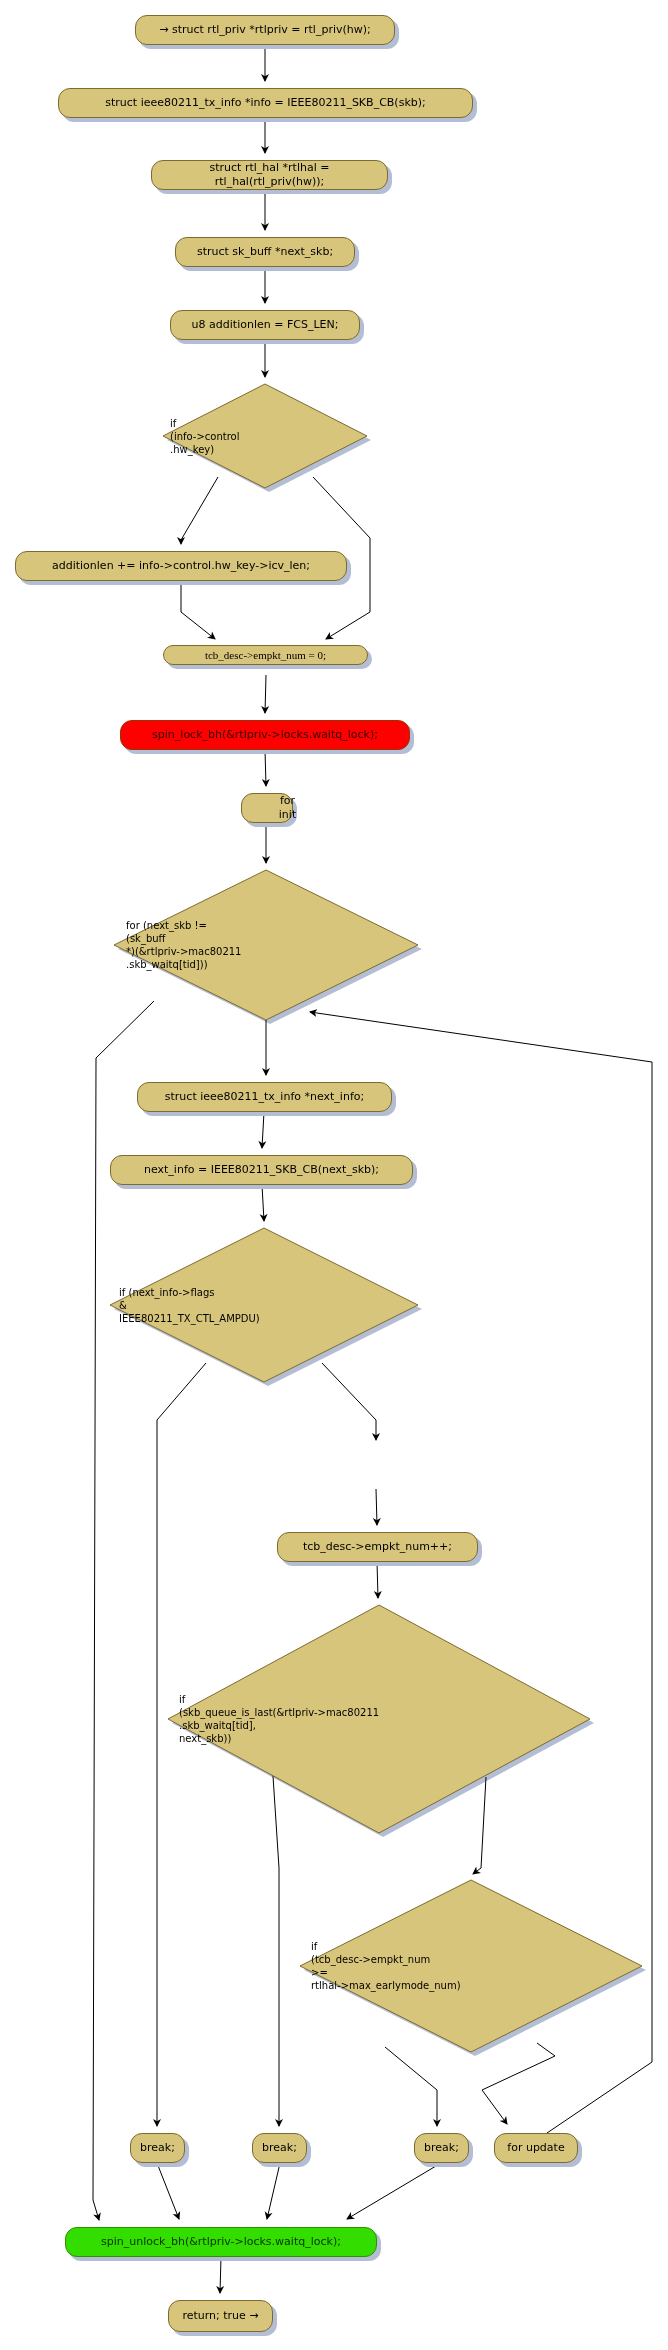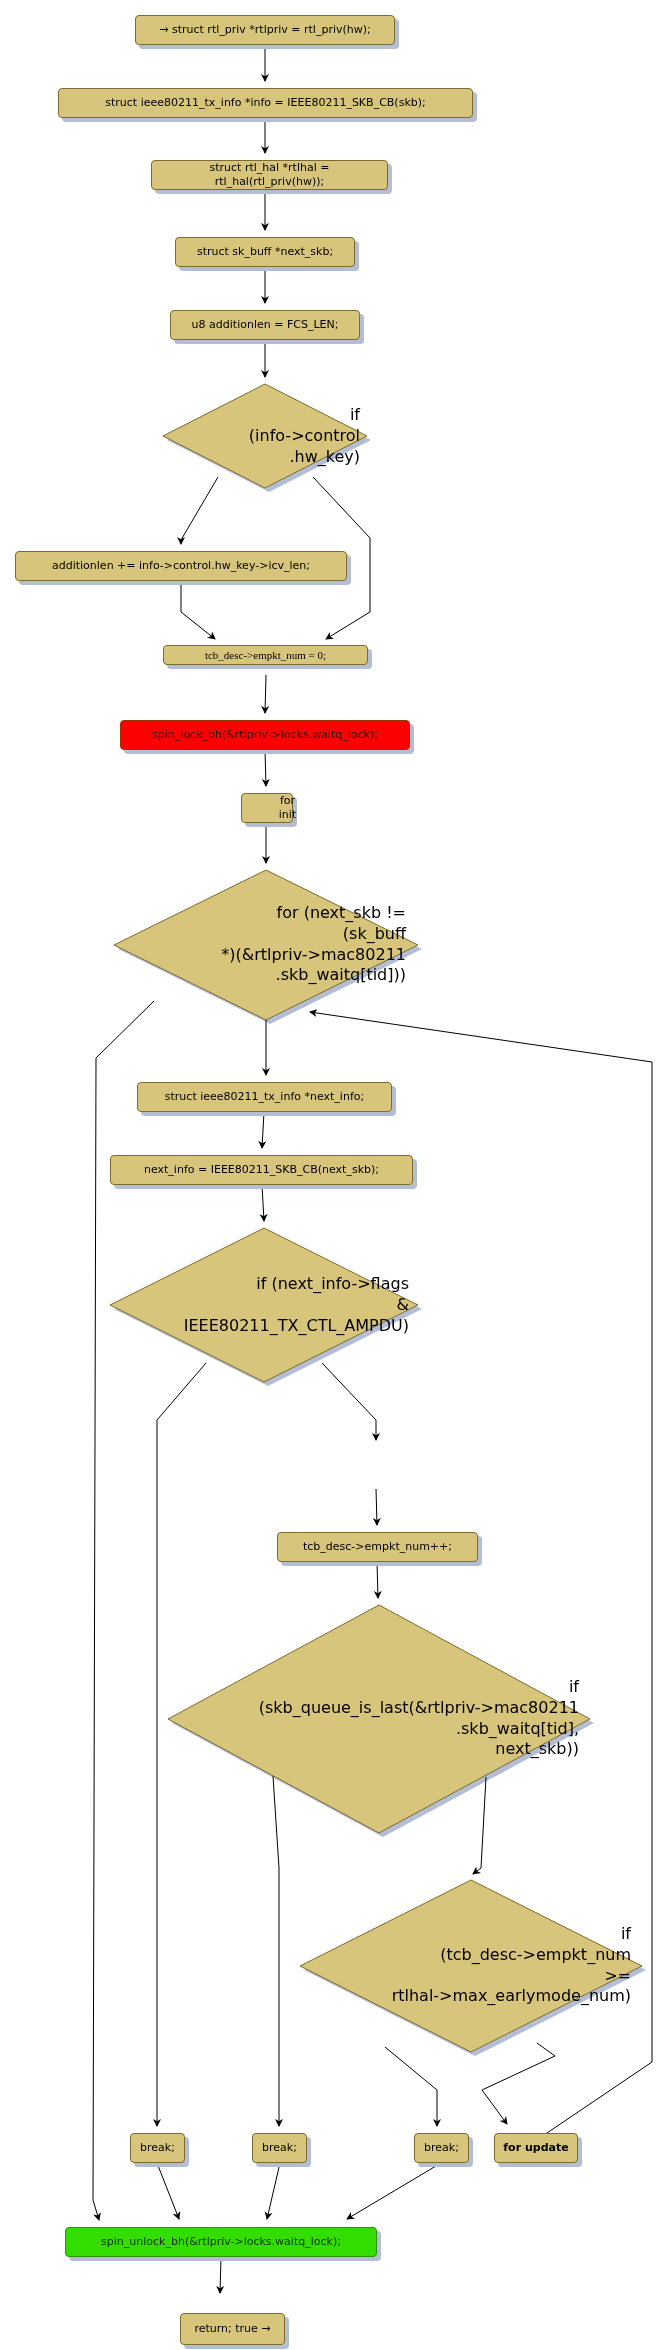--- a/index.html
+++ b/index.html
@@ -16,39 +16,39 @@
     box-sizing:border-box;
     display:flex;align-items:center;justify-content:center;
     text-align:center;
     font-size:11px;line-height:1.3;color:#000;
     white-space:pre-line;
     z-index:2;
   }
   .box{
     background:#d8c57c;
     border:1px solid #7d6a2e;
-    border-radius:4px;
+    border-radius:12px;
     box-shadow:4px 4px 0 #b3bdd4;
     padding:0 4px;
   }
   .lock{
     background:#ff0000;
     border:1px solid #993300;
     color:#330000;
   }
   .unlock{
     background:#33dd00;
     border:1px solid #2f9000;
     color:#003300;
   }
   .dlabel{
     position:absolute;
     transform:translate(-50%,-50%);
-    text-align:right;
-    font-size:16px;line-height:1.3;color:#000;
+    text-align:left;
+    font-size:10px;line-height:1.3;color:#000;
     white-space:pre-line;
     z-index:3;
   }
 </style>
 </head>
 <body>
 
 <div class="canvas">
 
   <svg class="layer" width="668" height="2350">
@@ -114,23 +114,23 @@
   <div class="node box" style="left:15px;top:551px;width:332px;height:30px;">additionlen += info-&gt;control.hw_key-&gt;icv_len;</div>
   <div class="node box" style="left:163px;top:645px;width:205px;height:20px;font-family:Liberation Serif, serif;">tcb_desc-&gt;empkt_num = 0;</div>
   <div class="node box lock" style="left:120px;top:720px;width:290px;height:30px;">spin_lock_bh(&amp;rtlpriv-&gt;locks.waitq_lock);</div>
   <div class="node box" style="left:241px;top:793px;width:52px;height:30px;padding-left:45px;">for init</div>
   <div class="node box" style="left:137px;top:1082px;width:255px;height:30px;">struct ieee80211_tx_info *next_info;</div>
   <div class="node box" style="left:110px;top:1155px;width:303px;height:30px;">next_info = IEEE80211_SKB_CB(next_skb);</div>
   <div class="node box" style="left:277px;top:1532px;width:201px;height:30px;">tcb_desc-&gt;empkt_num++;</div>
   <div class="node box" style="left:130px;top:2133px;width:55px;height:30px;">break;</div>
   <div class="node box" style="left:252px;top:2133px;width:55px;height:30px;">break;</div>
   <div class="node box" style="left:414px;top:2133px;width:55px;height:30px;">break;</div>
-  <div class="node box" style="left:494px;top:2133px;width:84px;height:30px;font-weight:bold;">for update</div>
+  <div class="node box" style="left:494px;top:2133px;width:84px;height:30px;">for update</div>
   <div class="node box unlock" style="left:65px;top:2227px;width:312px;height:30px;">spin_unlock_bh(&amp;rtlpriv-&gt;locks.waitq_lock);</div>
-  <div class="node box" style="left:180px;top:2300px;width:105px;height:32px;margin-top:13px;">return; true →</div>
+  <div class="node box" style="left:168px;top:2300px;width:105px;height:32px;">return; true →</div>
 
   <div class="dlabel" style="left:265px;top:436px;width:190px;">if
 (info-&gt;control
 .hw_key)</div>
   <div class="dlabel" style="left:266px;top:945px;width:280px;">for (next_skb !=
 (sk_buff
 *)(&amp;rtlpriv-&gt;mac80211
 .skb_waitq[tid]))</div>
   <div class="dlabel" style="left:264px;top:1305px;width:290px;">if (next_info-&gt;flags
 &amp;

